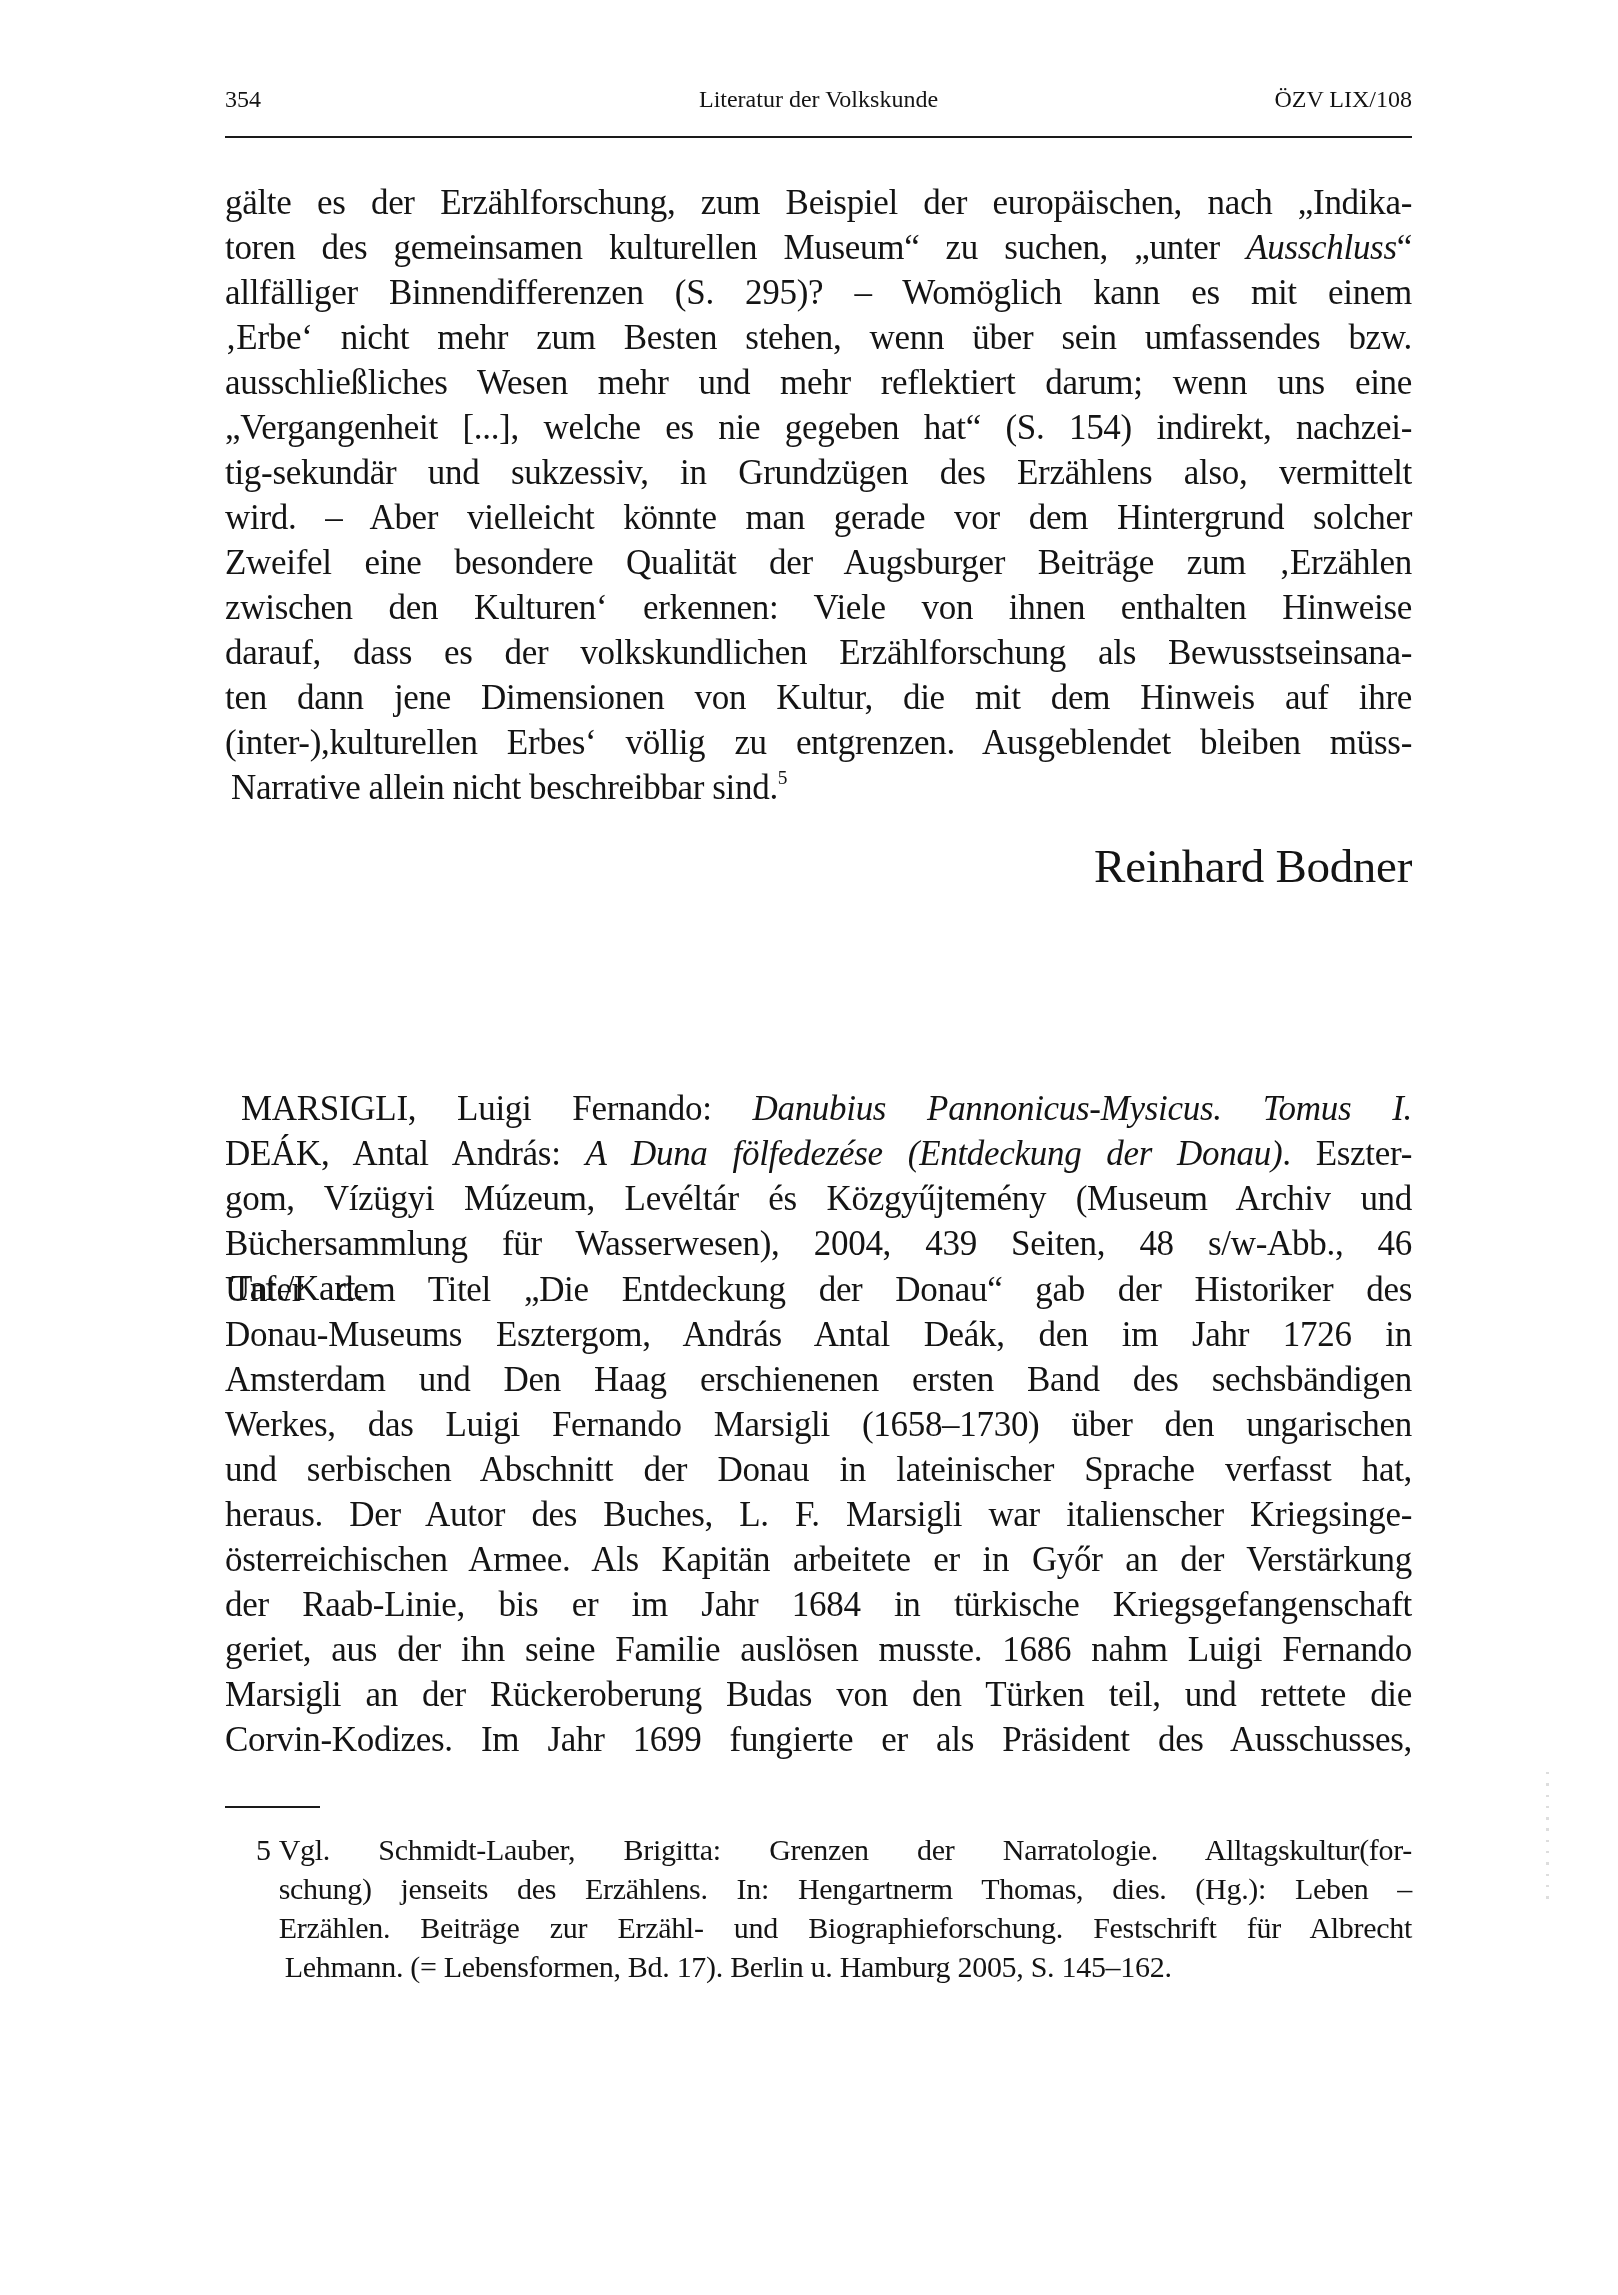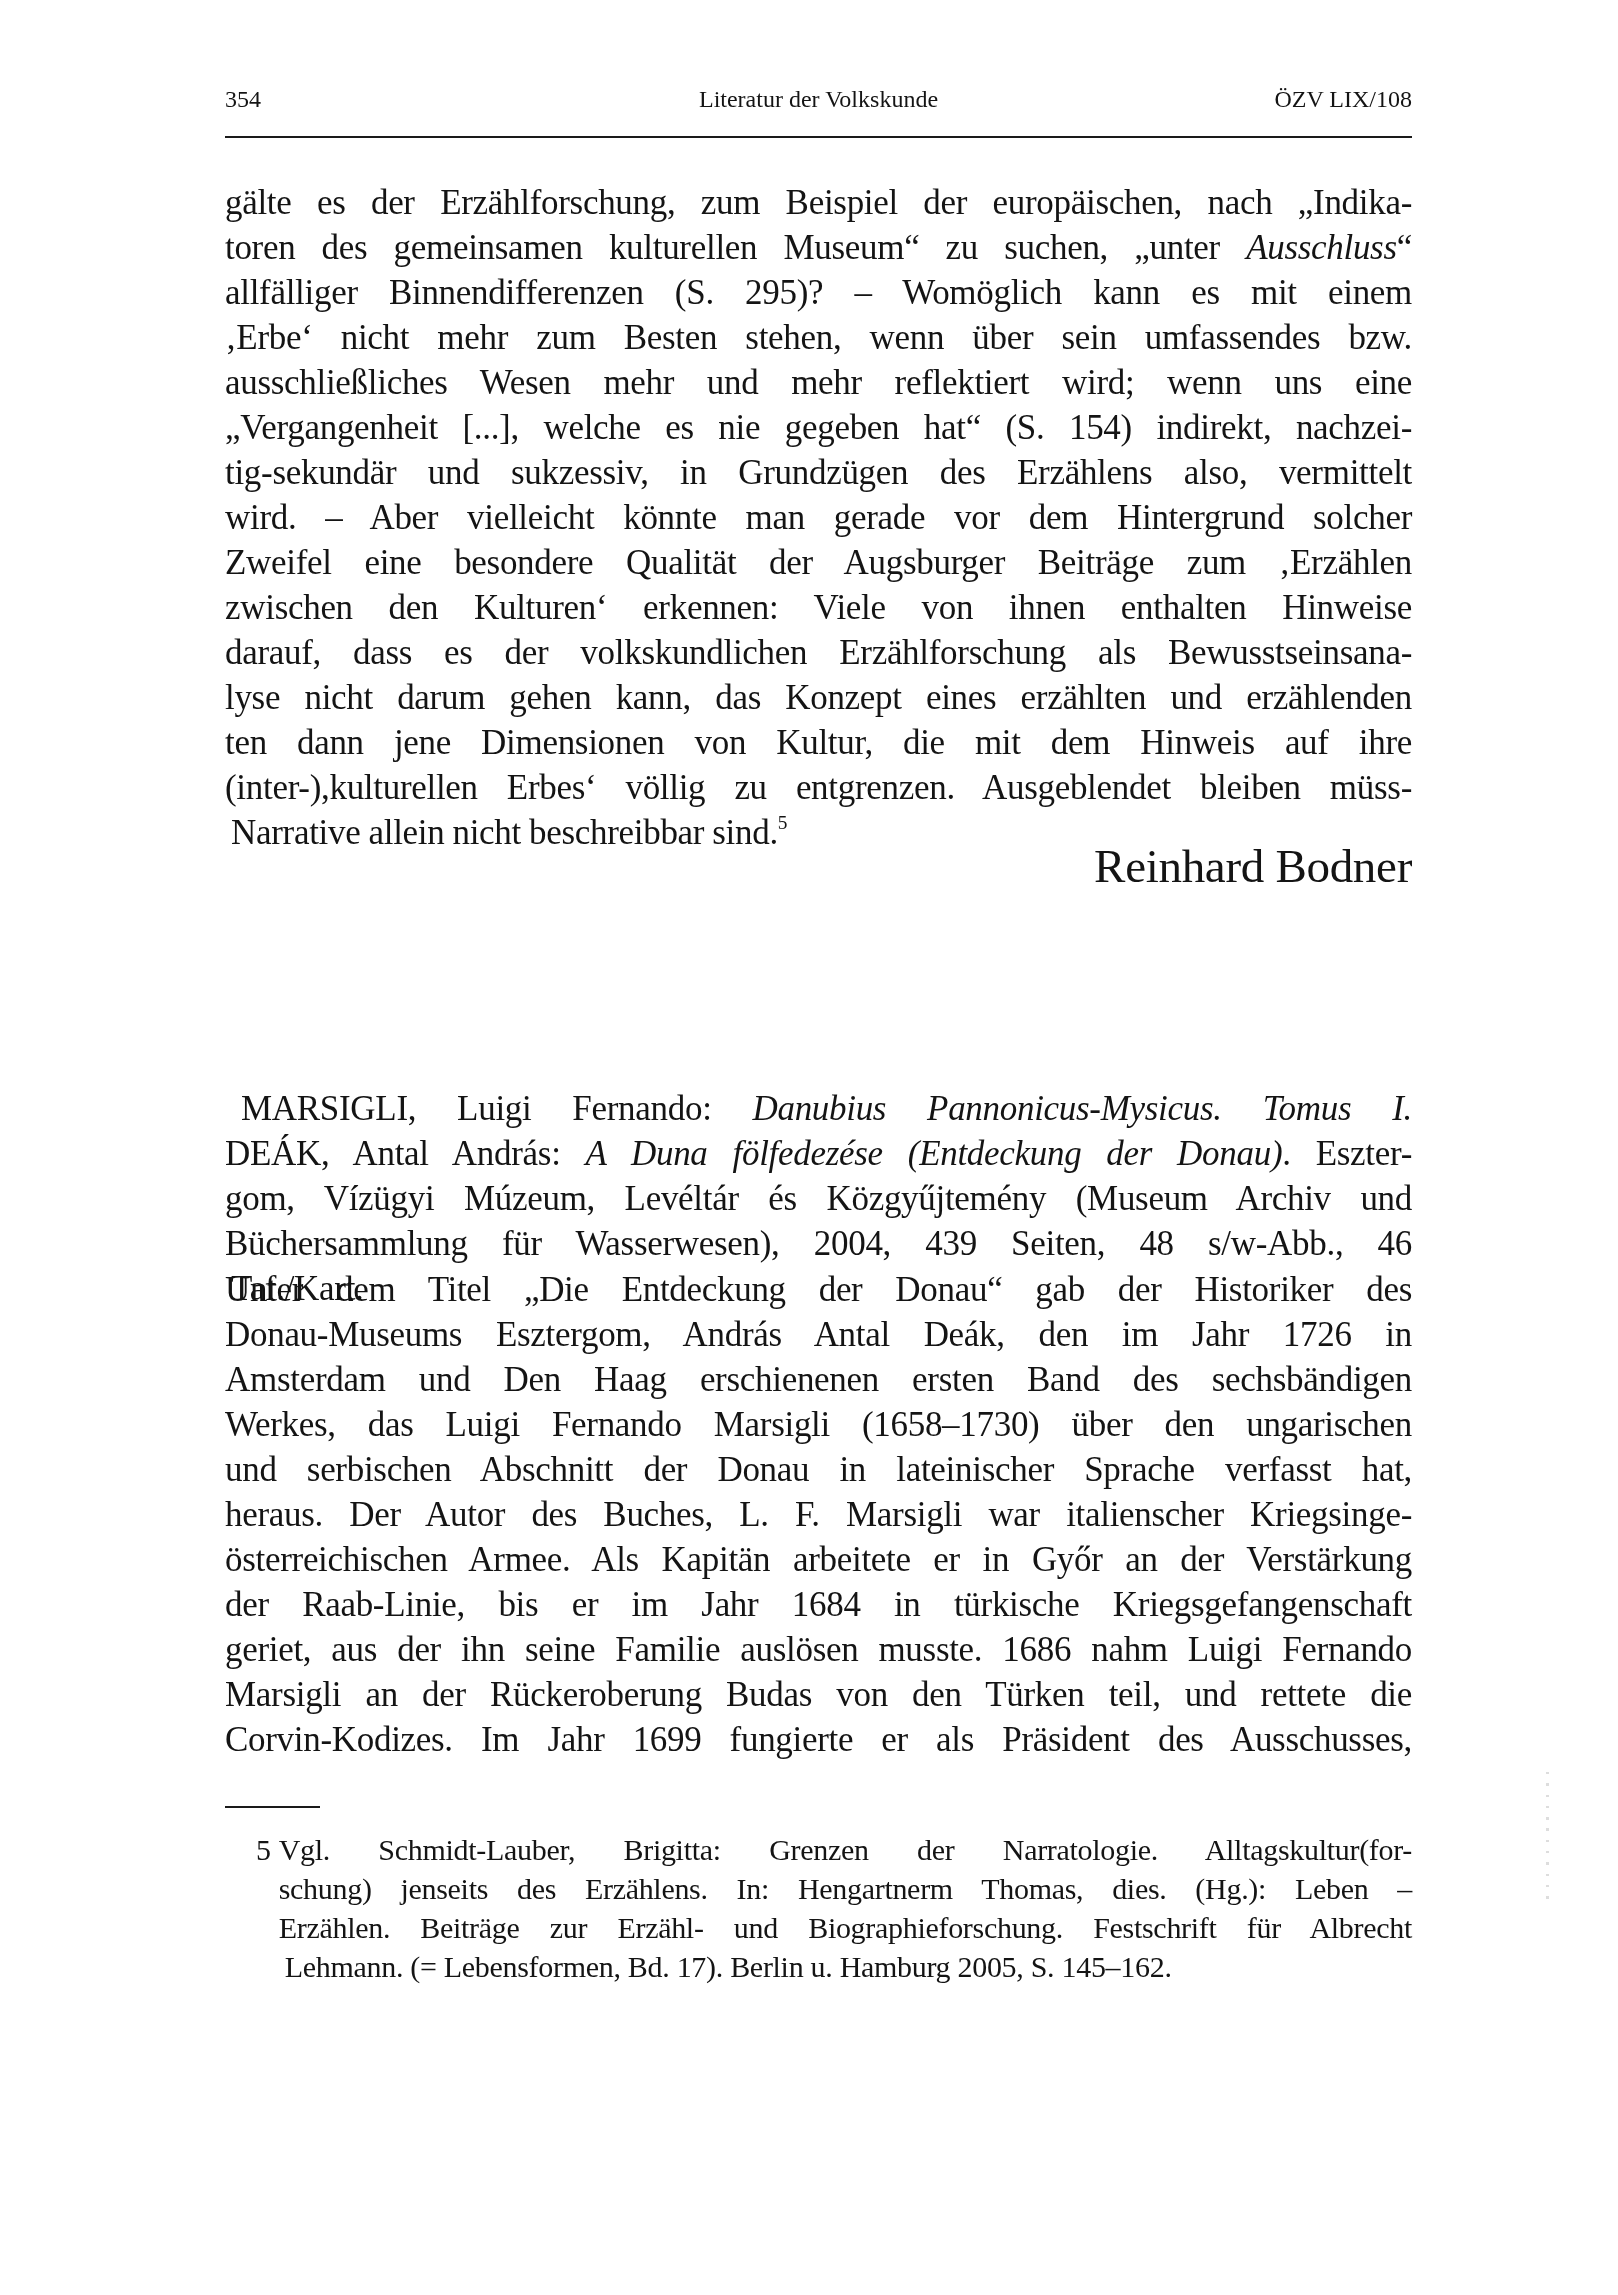--- a/index.html
+++ b/index.html
@@ -113,28 +113,27 @@
     <span class="section-title">Literatur der Volkskunde</span>
     <span class="journal-ref">ÖZV LIX/108</span>
   </div>
   <div class="header-rule"></div>
 
   <div class="para-1 body-text">
     <span class="line">gälte es der Erzählforschung, zum Beispiel der europäischen, nach „Indika-</span>
     <span class="line"><span>toren des gemeinsamen kulturellen Museum“ zu suchen, „unter </span><i>Ausschluss</i><span>“</span></span>
     <span class="line">allfälliger Binnendifferenzen (S. 295)? – Womöglich kann es mit einem</span>
     <span class="line">‚Erbe‘ nicht mehr zum Besten stehen, wenn über sein umfassendes bzw.</span>
-    <span class="line">ausschließliches Wesen mehr und mehr reflektiert wird; wenn uns eine</span>
+    <span class="line">ausschließliches Wesen mehr und mehr reflektiert darum; wenn uns eine</span>
     <span class="line">„Vergangenheit [...], welche es nie gegeben hat“ (S. 154) indirekt, nachzei-</span>
     <span class="line">tig-sekundär und sukzessiv, in Grundzügen des Erzählens also, vermittelt</span>
     <span class="line">wird. – Aber vielleicht könnte man gerade vor dem Hintergrund solcher</span>
     <span class="line">Zweifel eine besondere Qualität der Augsburger Beiträge zum ‚Erzählen</span>
     <span class="line">zwischen den Kulturen‘ erkennen: Viele von ihnen enthalten Hinweise</span>
     <span class="line">darauf, dass es der volkskundlichen Erzählforschung als Bewusstseinsana-</span>
-    <span class="line">lyse nicht darum gehen kann, das Konzept eines erzählten und erzählenden</span>
     <span class="line">ten dann jene Dimensionen von Kultur, die mit dem Hinweis auf ihre</span>
     <span class="line">(inter-),kulturellen Erbes‘ völlig zu entgrenzen. Ausgeblendet bleiben müss-</span>
     <span class="line last"><span>Narrative allein nicht beschreibbar sind.</span><sup>5</sup></span>
   </div>
   <div class="signature">Reinhard Bodner</div>
 
   <div class="bib-entry body-text">
     <span class="line" style="padding-left:16px;"><span>MARSIGLI, Luigi Fernando: </span><i>Danubius Pannonicus-Mysicus. Tomus I.</i></span>
     <span class="line"><span>DEÁK, Antal András: </span><i>A Duna fölfedezése (Entdeckung der Donau)</i><span>. Eszter-</span></span>
     <span class="line">gom, Vízügyi Múzeum, Levéltár és Közgyűjtemény (Museum Archiv und</span>

